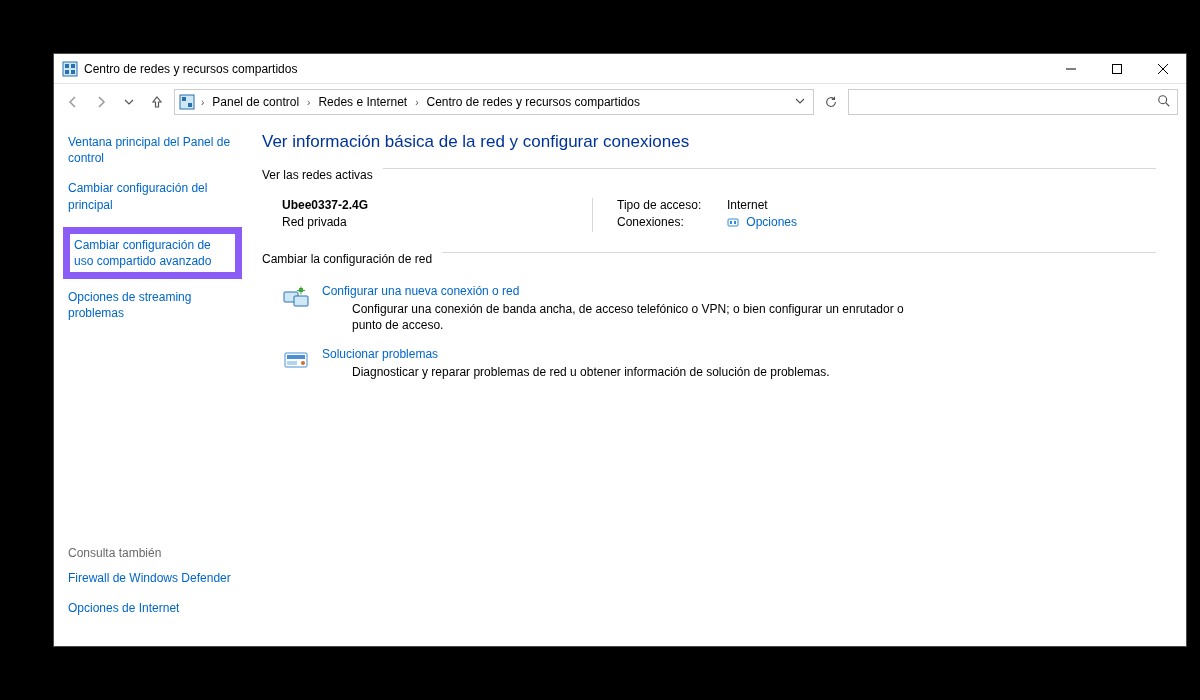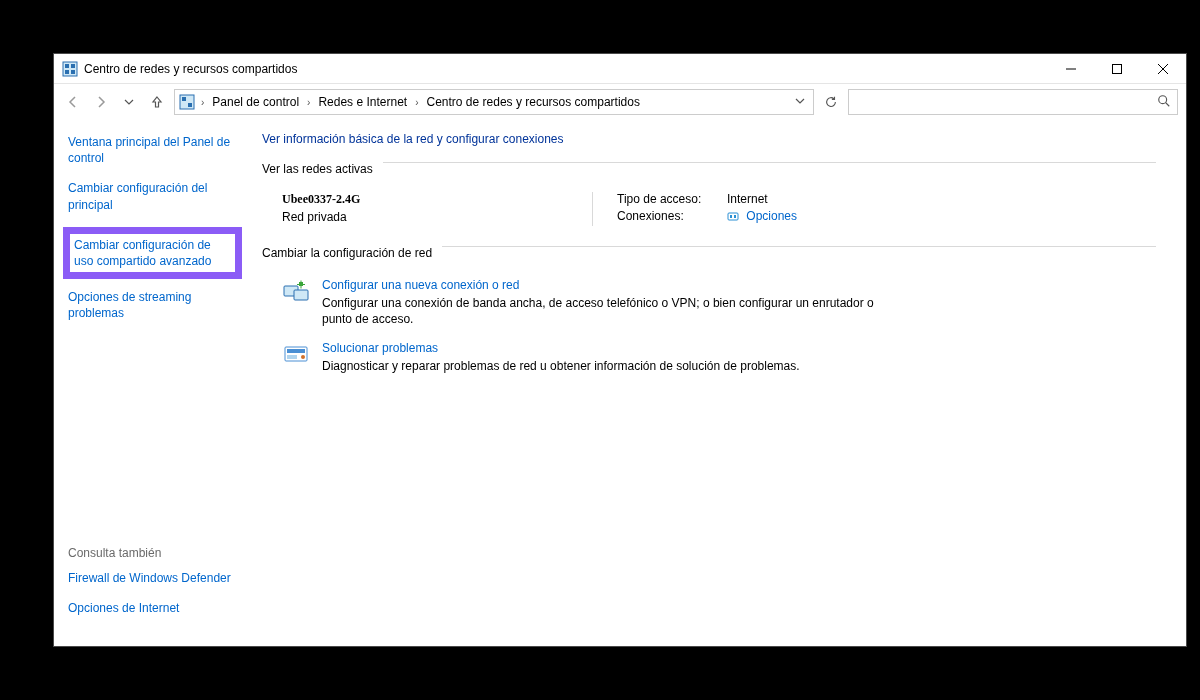--- a/index.html
+++ b/index.html
@@ -131,42 +131,42 @@
   }
   .sidebar-spacer { flex: 1; }
   .see-also-title { color: #6a6a6a; margin-bottom: 10px; }
   .content {
     flex: 1;
     padding: 12px 30px 10px 12px;
     overflow: auto;
   }
   .page-title {
     color: #003399;
-    font-size: 12px;
+    font-size: 17px;
     margin-bottom: 16px;
   }
   .section-label {
     color: #000;
     font-size: 12px;
     display: flex;
     align-items: flex-start;
     margin-bottom: 12px;
   }
   .section-label .rule {
     flex: 1;
     height: 1px;
     background: #d9d9d9;
     margin-left: 10px;
   }
   .net-row {
     display: flex;
     padding: 4px 0 20px 20px;
   }
   .net-left { width: 310px; }
-  .net-name { font-weight: 600; margin-bottom: 3px; font-family: Liberation Serif, serif; }
+  .net-name { font-weight: 600; margin-bottom: 3px; }
   .net-type { color: #000; }
   .net-sep {
     width: 1px;
     background: #d9d9d9;
     margin-right: 24px;
   }
   .net-right { }
   .kv { display: flex; align-items: center; margin-bottom: 3px; }
   .kv .k { width: 110px; }
   .kv .v { }
@@ -182,21 +182,21 @@
     padding: 6px 0 8px 20px;
     gap: 12px;
   }
   .task-icon {
     width: 28px; height: 24px;
     flex-shrink: 0;
     margin-top: 2px;
   }
   .task-body { }
   .task-title { color: #0066cc; cursor: pointer; margin-bottom: 3px; }
-  .task-desc { color: #000; line-height: 1.35; max-width: 560px; }
+  .task-desc { color: #000; line-height: 1.35; max-width: 560px; margin-left: 30px; }
 </style>
 </head>
 <body>
 
 <div class="window">
 
   <div class="titlebar">
     <span class="titlebar-icon">
       <svg viewBox="0 0 16 16">
           <rect x="1" y="1" width="14" height="14" fill="#cfe8f6" stroke="#2a6fb0"></rect>

